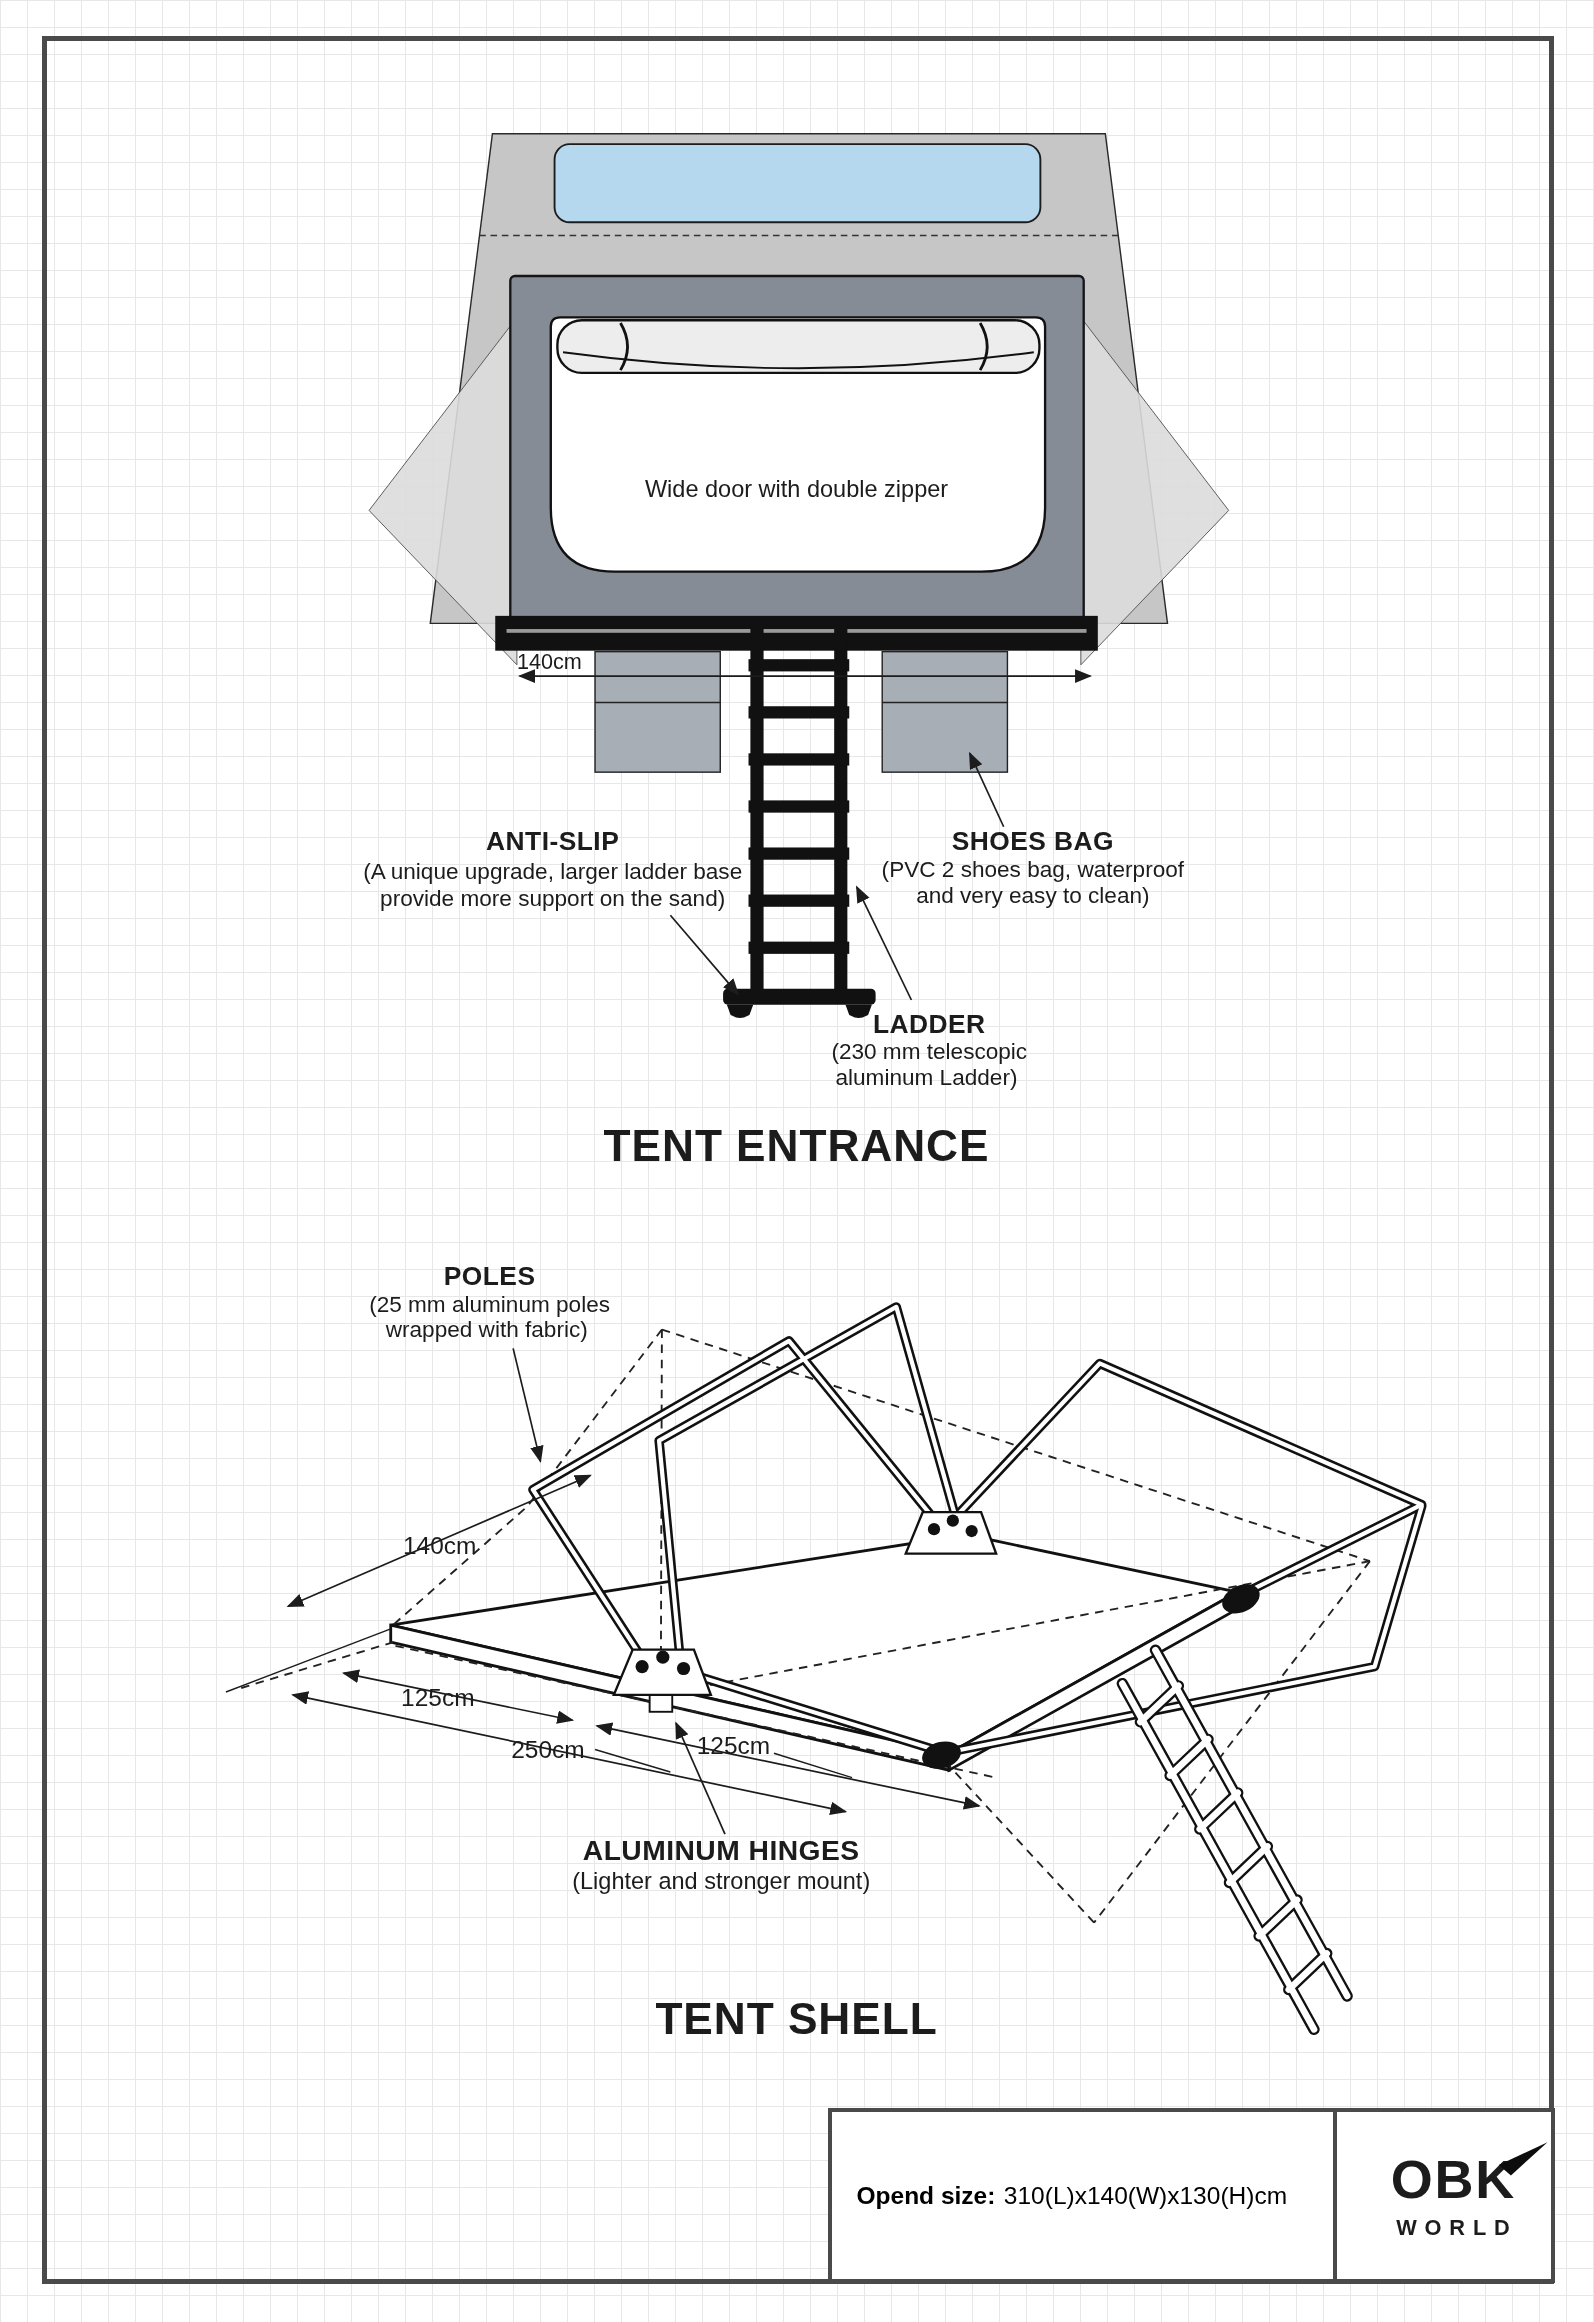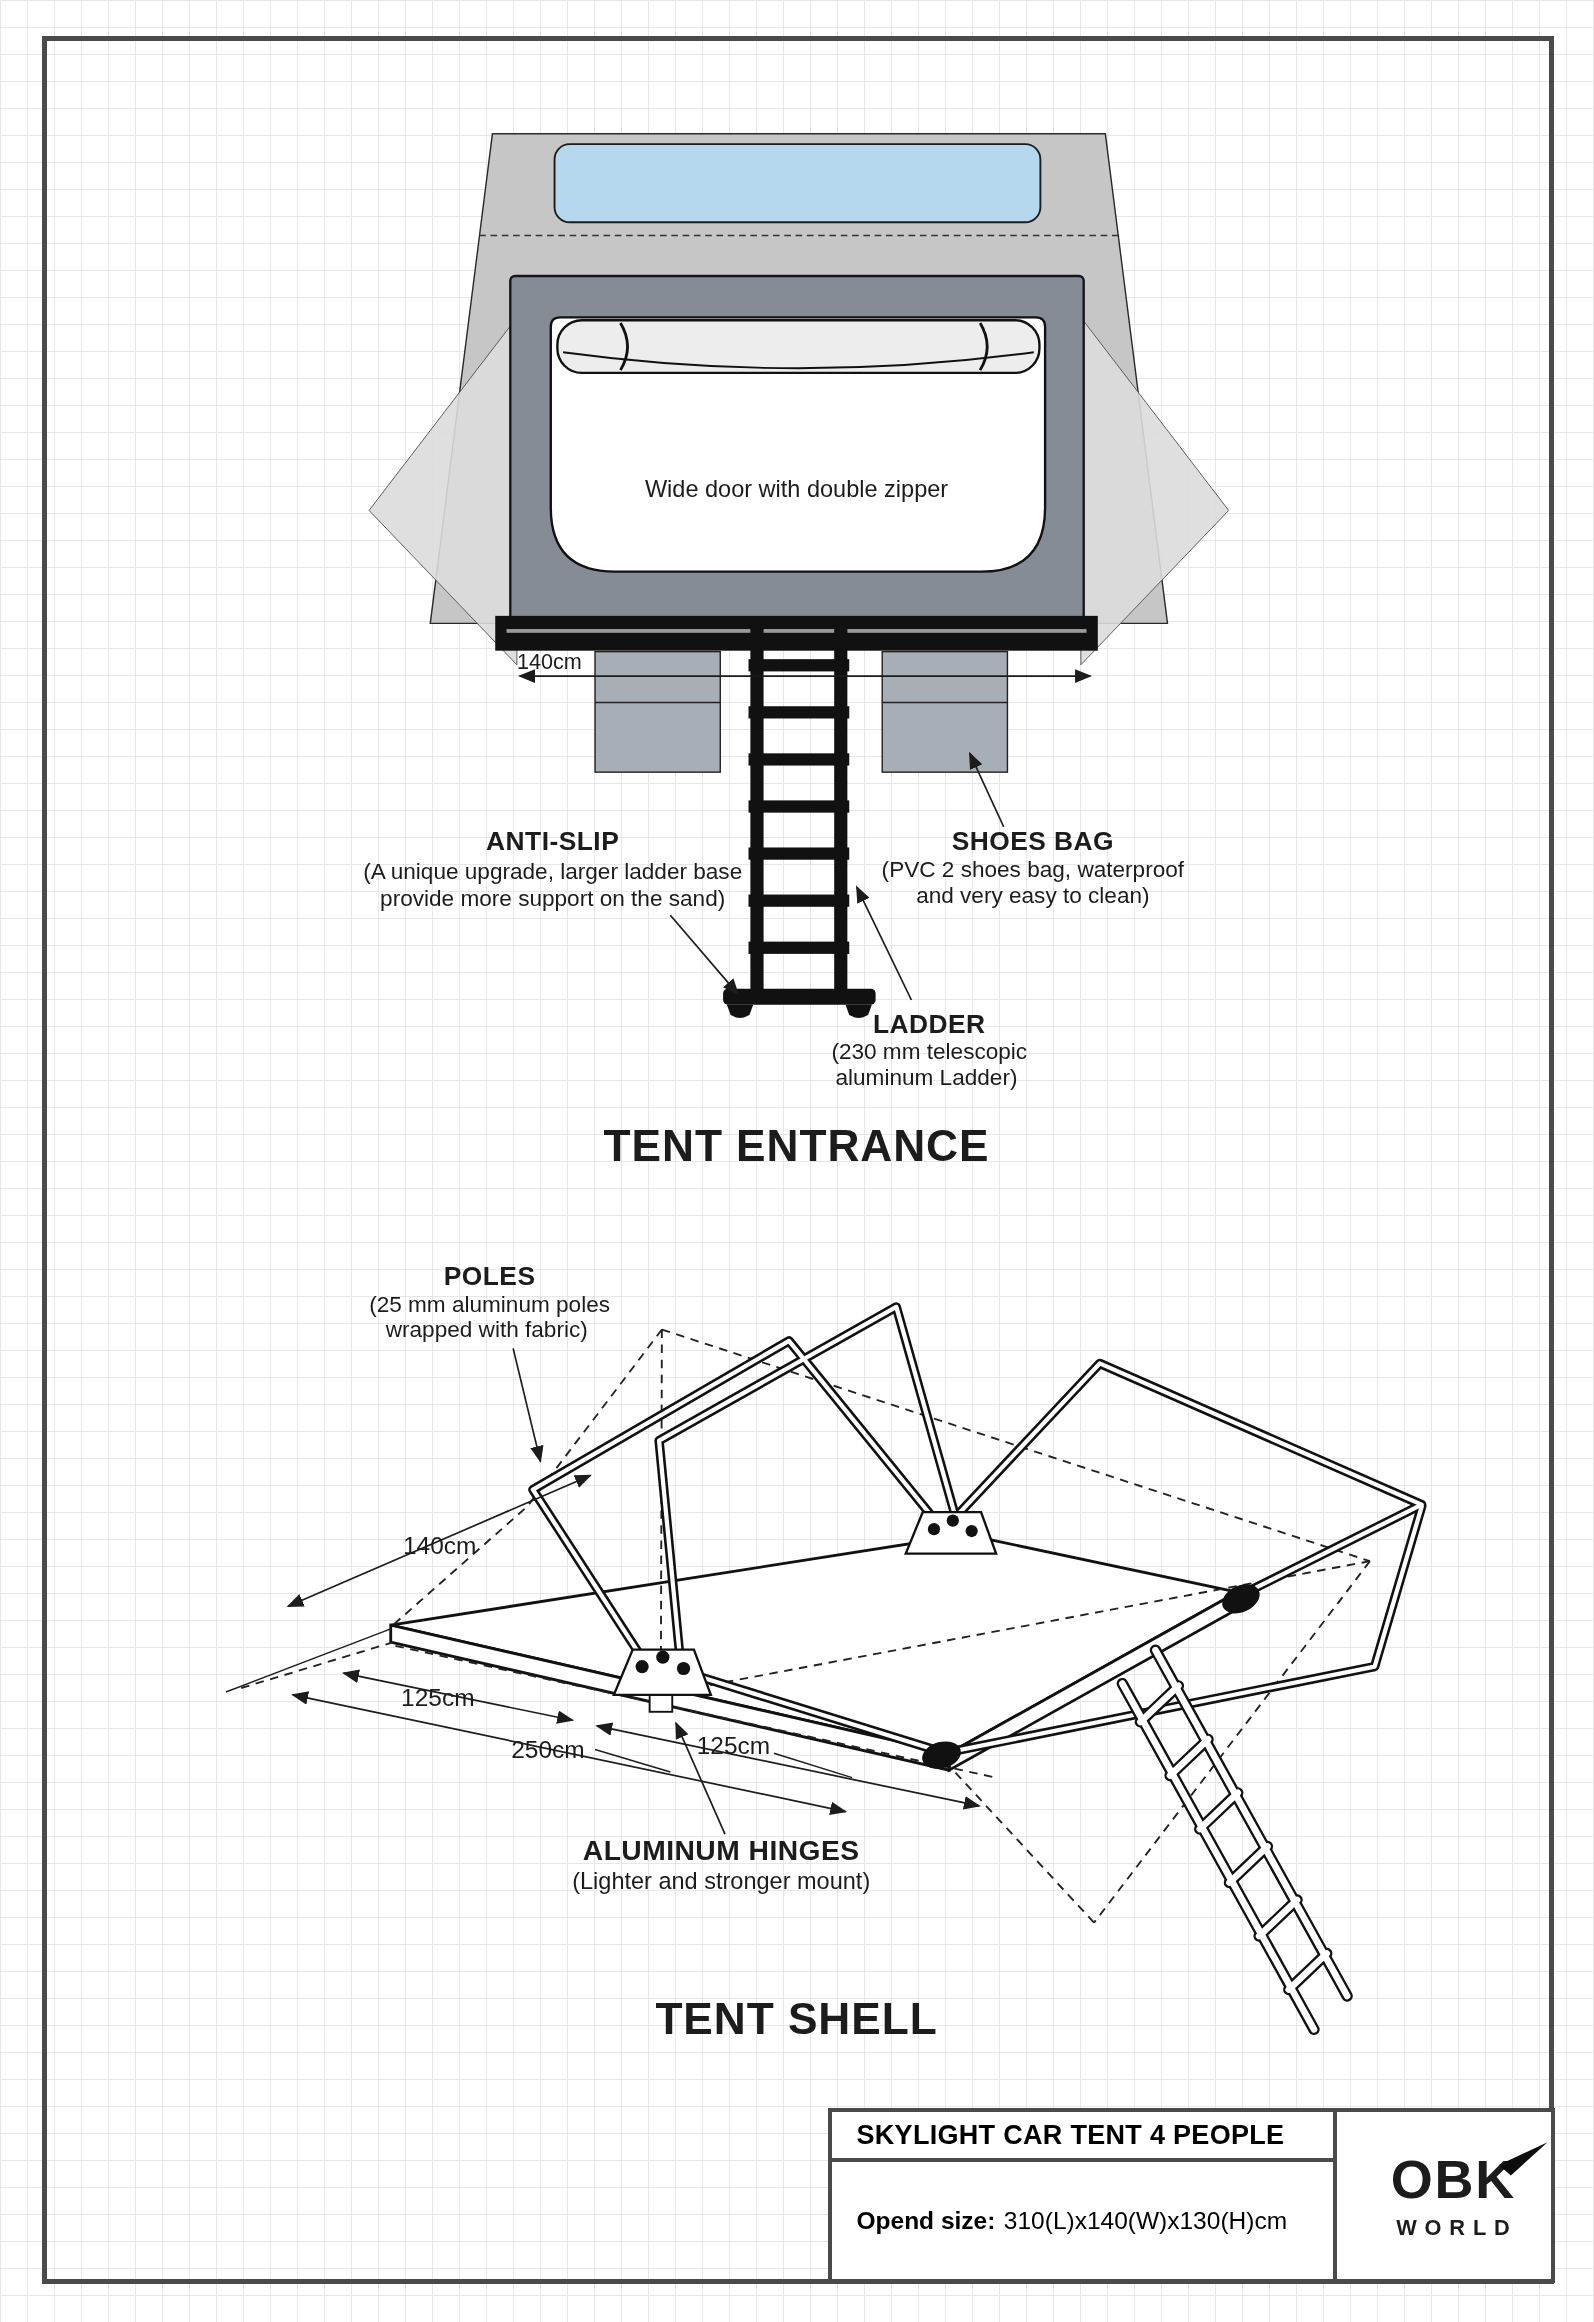--- a/index.html
+++ b/index.html
@@ -242,23 +242,20 @@
         <text x="766" y="2006" font-size="25" text-anchor="middle">(Lighter and stronger mount)</text>
         <line x1="770" y1="1948" x2="718" y2="1830" stroke="#1c1c1c" stroke-width="1.8" marker-end="url(#arrow)"></line>
       </g>
 
       <text x="846" y="2160" font-size="47" text-anchor="middle" class="t-big">TENT SHELL</text>
     </g>
   </svg>
 
   <div class="tblock">
     <div class="tleft">
-      <div class="trow trow1">
-        <span>SKYLIGHT CAR TENT 4 PEOPLE</span>
-      </div>
       <div class="trow trow3">
         <span class="lbl">Opend size:</span>
         <span>310(L)x140(W)x130(H)cm</span>
       </div>
     </div>
     <div class="tlogo">
       <svg width="198" height="119" viewBox="0 0 210 126">
         <text x="98" y="66" text-anchor="middle" font-size="62" font-weight="900" font-family="Liberation Sans, sans-serif" fill="#0d0d0d" letter-spacing="2">OBK</text>
         <polygon points="150,28 206,2 164,40" fill="#0d0d0d"></polygon>
         <text x="102" y="108" text-anchor="middle" font-size="25" font-weight="bold" font-family="Liberation Sans, sans-serif" fill="#0d0d0d" letter-spacing="9">WORLD</text>

